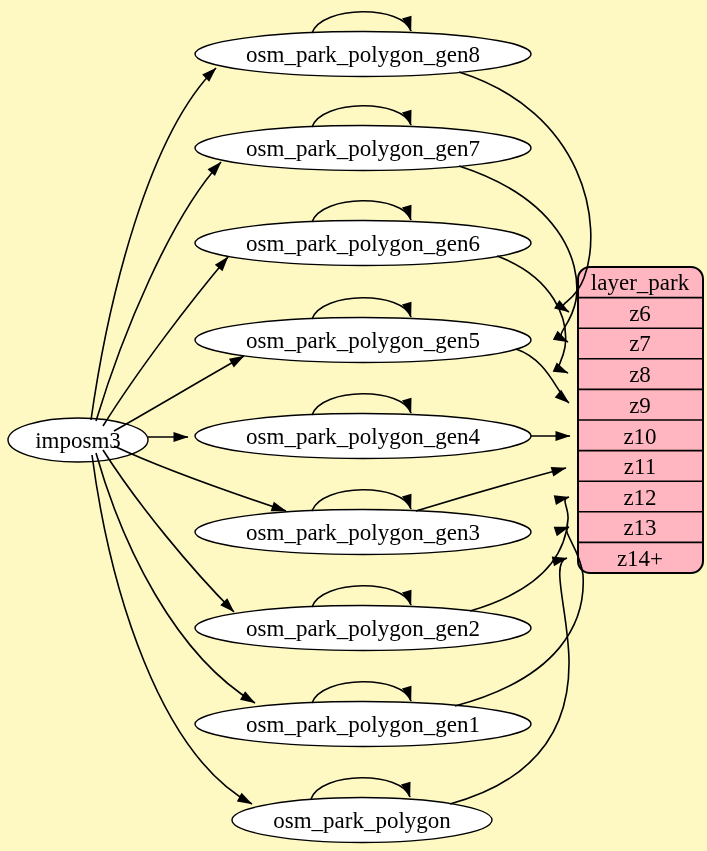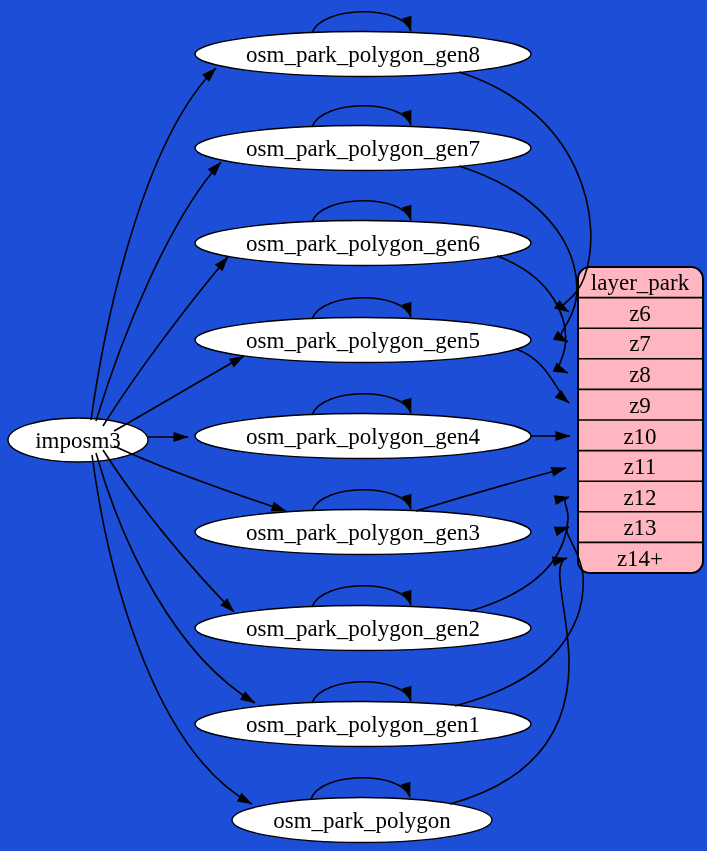--- a/index.html
+++ b/index.html
@@ -4,21 +4,21 @@
 <style>
   html, body {
     margin: 0;
     padding: 0;
     background: #ffffff;
   }
   .canvas {
     width: 707px;
     height: 851px;
     position: relative;
-    background: #1d4ed8;
+    background: #fef9c3;
     font-family: "Liberation Serif", "DejaVu Serif", serif;
   }
   svg { display: block; }
   .node-ellipse {
     fill: #ffffff;
     stroke: #000000;
     stroke-width: 1.4;
   }
   .edge {
     fill: none;

